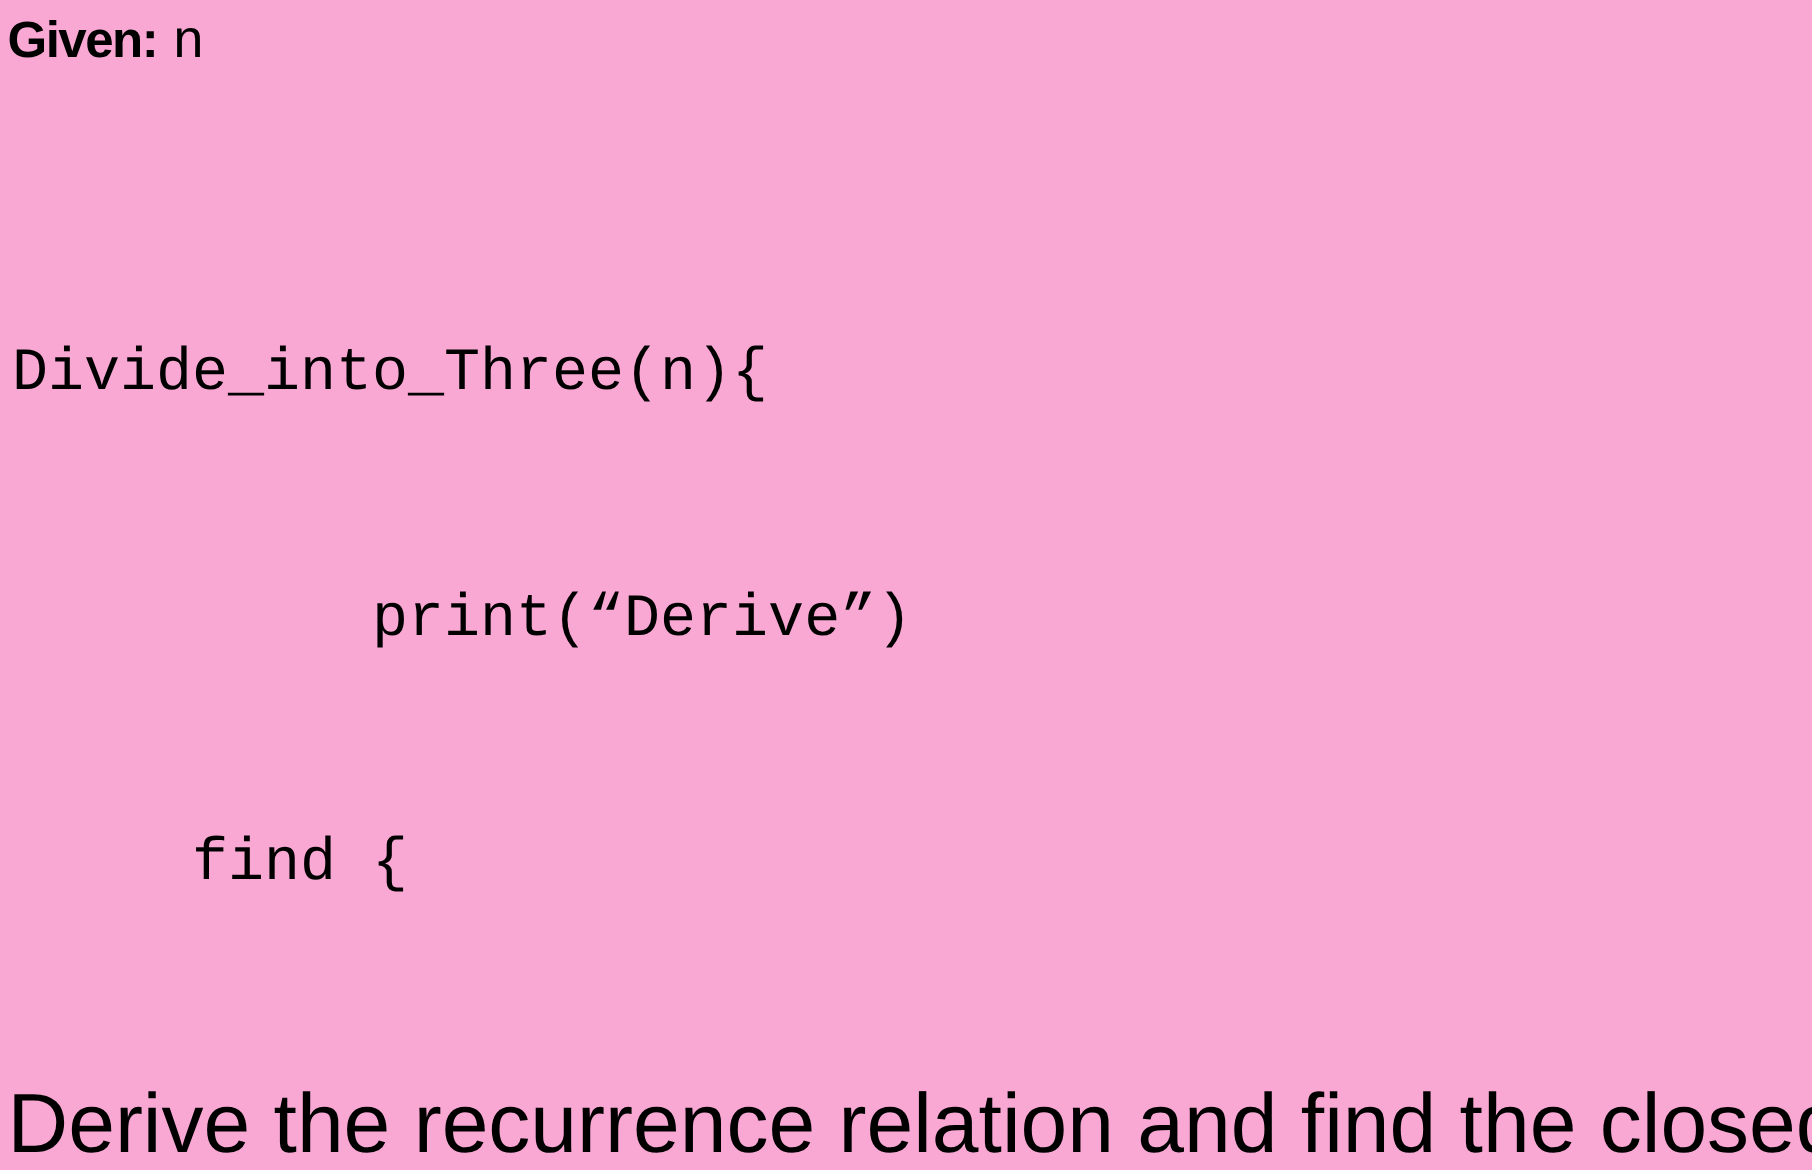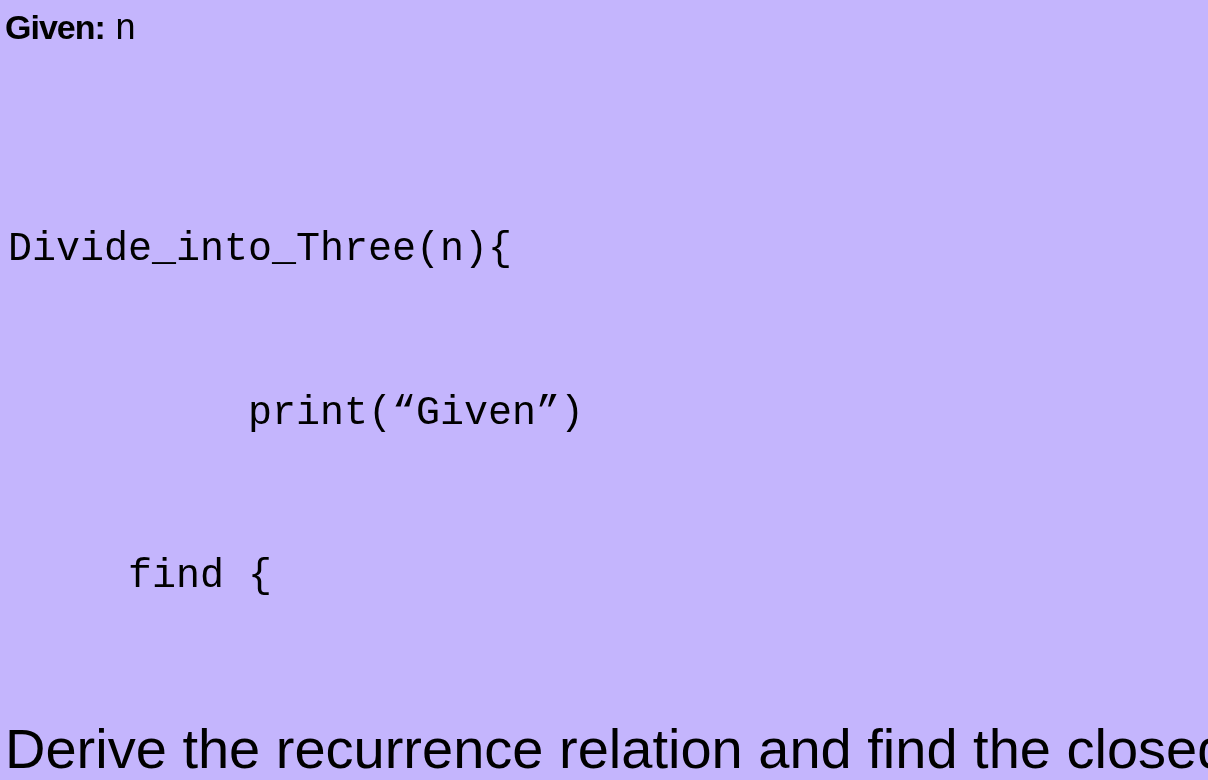--- a/index.html
+++ b/index.html
@@ -4,21 +4,21 @@
 <style>
   html, body {
     margin: 0;
     padding: 0;
     background: #ffffff;
   }
   .page {
     position: relative;
     width: 1208px;
     height: 780px;
-    background: #c4b5fd;
+    background: #f9a8d4;
     color: #000000;
     overflow: hidden;
   }
   .given-line {
     position: absolute;
     left: 5px;
     top: 10px;
     display: flex;
     align-items: baseline;
     font-family: "Liberation Sans", sans-serif;
@@ -62,21 +62,21 @@
 
 <div class="page">
 
   <div class="given-line">
     <span class="given-label">Given:</span>
     <span class="given-value">n</span>
   </div>
 
   <div class="code-block">
     <div class="code-line">Divide_into_Three(n){</div>
-    <div class="code-line">          print(“Given”)</div>
+    <div class="code-line">          print(“Derive”)</div>
     <div class="code-line">     find {</div>
     
     
     
     
     
     
   </div>
 
   <div class="question">Derive the recurrence relation and find the closed form solution.</div>

